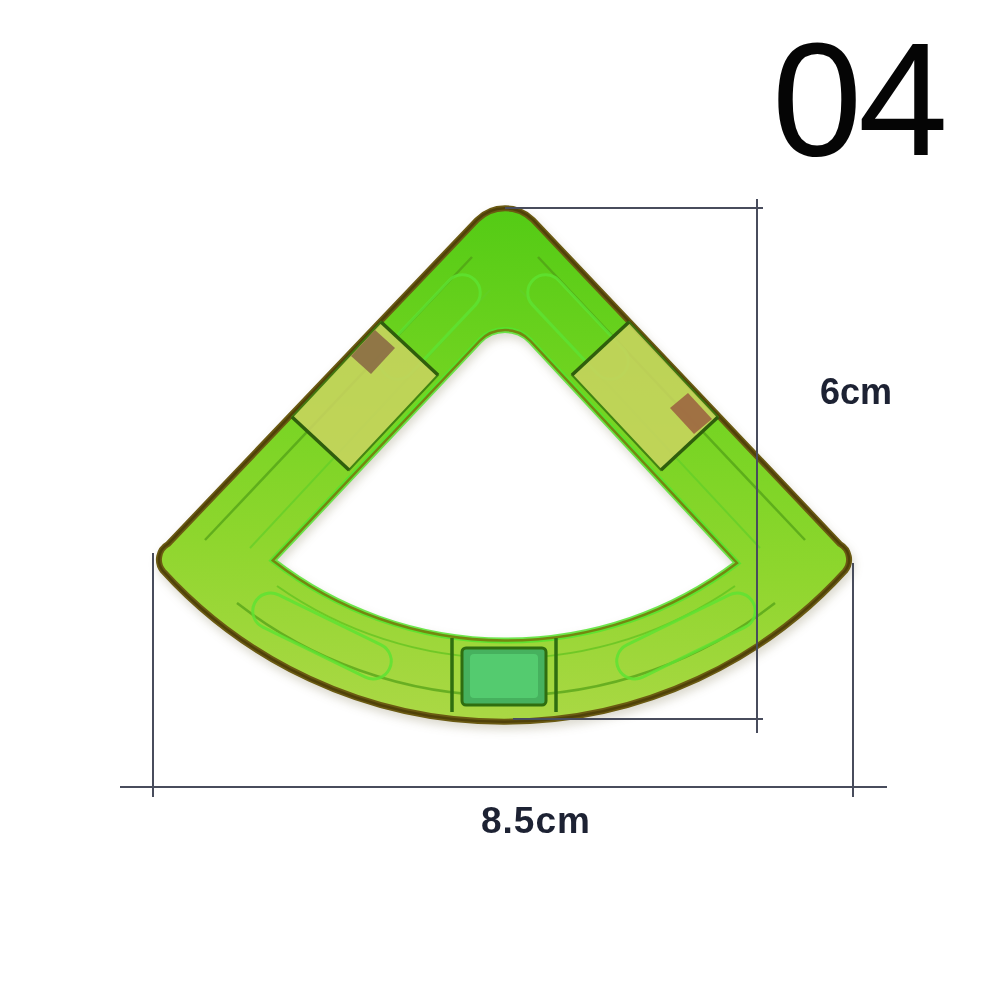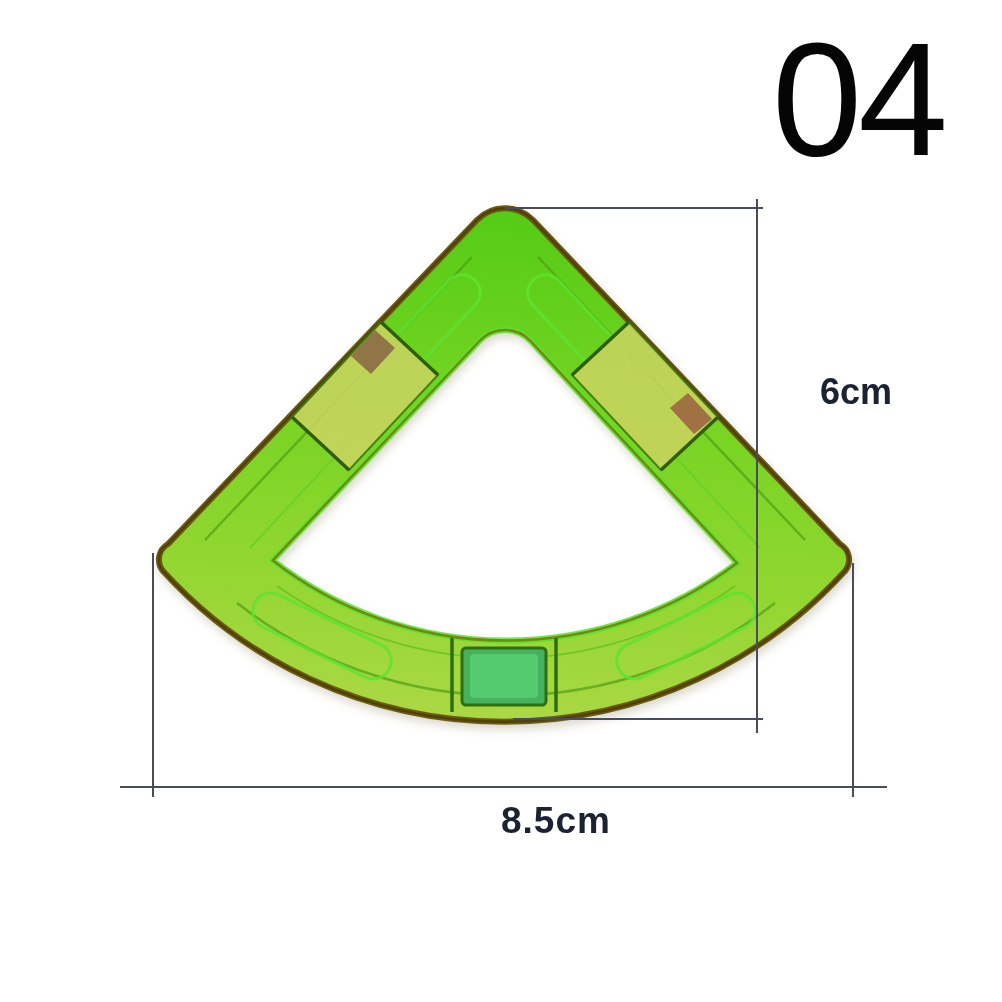--- a/index.html
+++ b/index.html
@@ -22,21 +22,21 @@
     color:#050505;
   }
   .dim-label{
     position:absolute;
     font-weight:700;
     color:#1d2233;
     line-height:1.0;
     white-space:nowrap;
   }
   .dim-label.height{left:820px;top:374px;font-size:36px;}
-  .dim-label.width{left:481px;top:802px;font-size:37px;letter-spacing:1px;margin-left:20px;}
+  .dim-label.width{left:481px;top:802px;font-size:37px;letter-spacing:1px;}
 </style>
 </head>
 <body>
 
 <div class="canvas">
 
   <svg class="layer tile-svg" viewBox="0 0 1002 1002" aria-hidden="true">
     <defs>
       <linearGradient id="bandGrad" x1="0.5" y1="0" x2="0.42" y2="1">
         <stop offset="0" stop-color="#54cb15"></stop>

